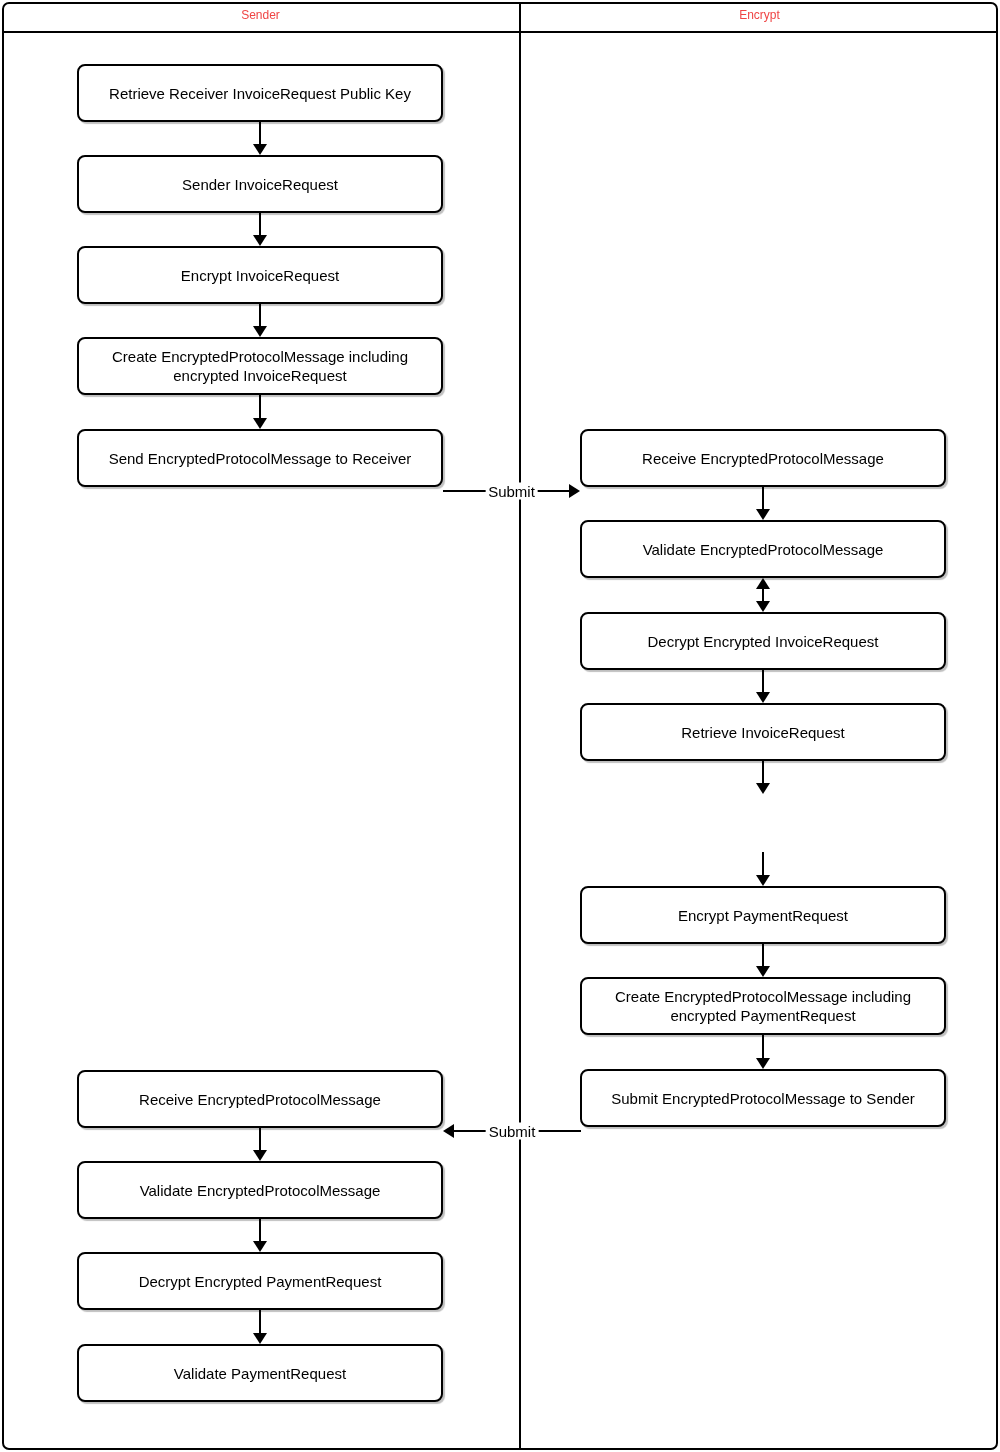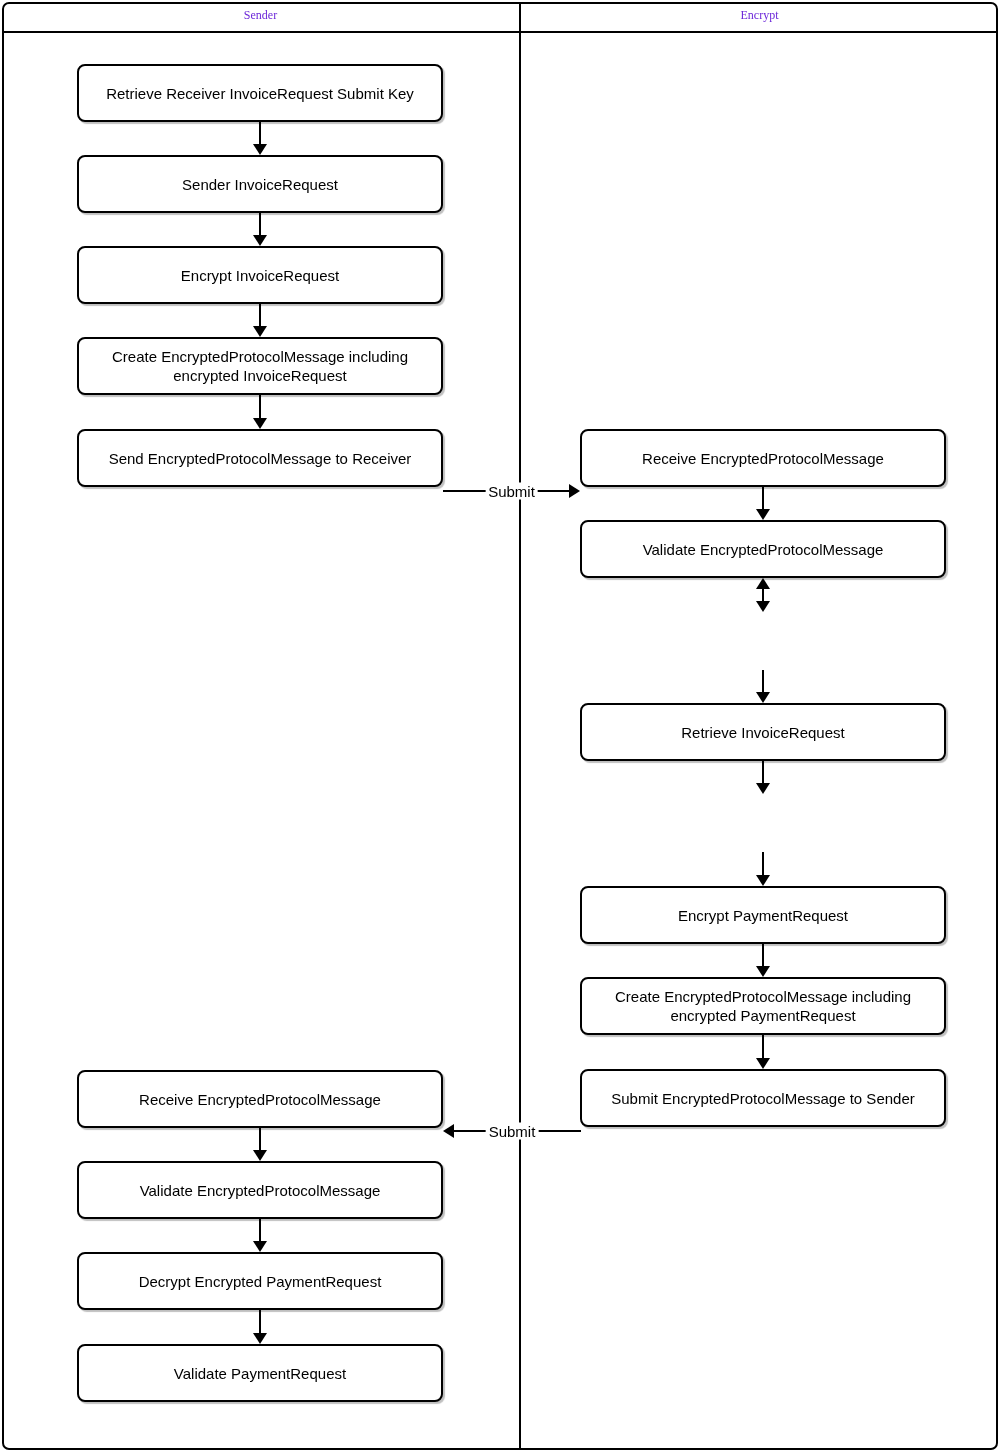--- a/index.html
+++ b/index.html
@@ -4,21 +4,21 @@
 <style>
   * { margin:0; padding:0; box-sizing:border-box; }
   body { font-family:"Liberation Sans", sans-serif; background:#ffffff; }
   .canvas { position:relative; width:1000px; height:1452px; background:#ffffff; overflow:hidden; }
 
   .outer-border { position:absolute; left:2px; top:2px; width:996px; height:1448px;
     border:2px solid #000; border-radius:7px; }
   .header-sep { position:absolute; left:2px; top:31px; width:996px; height:2px; background:#000; }
   .lane-divider { position:absolute; left:519px; top:2px; width:2px; height:1448px; background:#000; }
 
-  .lane-header { position:absolute; top:8px; text-align:center; font-size:12px; color:#6d28d9;font-family:Liberation Serif, serif; }
+  .lane-header { position:absolute; top:8px; text-align:center; font-size:12px; color:#ef4444; }
   .lane-header.sender { left:2px; width:517px; }
   .lane-header.receiver { left:521px; width:477px; }
 
   .node { position:absolute; width:366px; height:58px; background:#fff;
     border:2px solid #000; border-radius:8px;
     box-shadow:2px 2px 1px rgba(0,0,0,0.25);
     display:flex; align-items:center; justify-content:center;
     text-align:center; font-size:15px; line-height:19px; color:#000;
     padding:4px 14px; z-index:1; }
   .lane-s { left:77px; }
@@ -48,32 +48,33 @@
 
 <div class="canvas">
 
   <div class="outer-border"></div>
   <div class="lane-divider"></div>
   <div class="header-sep"></div>
 
   <div class="lane-header sender">Sender</div>
   <div class="lane-header receiver">Encrypt</div>
 
-  <div class="node lane-s" style="top:64px">Retrieve Receiver InvoiceRequest Submit Key</div>
+  <div class="node lane-s" style="top:64px">Retrieve Receiver InvoiceRequest Public Key</div>
   <div class="node lane-s" style="top:155px">Sender InvoiceRequest</div>
   <div class="node lane-s" style="top:246px">Encrypt InvoiceRequest</div>
   <div class="node lane-s" style="top:337px">Create EncryptedProtocolMessage including encrypted InvoiceRequest</div>
   <div class="node lane-s" style="top:429px">Send EncryptedProtocolMessage to Receiver</div>
   <div class="node lane-s" style="top:1070px">Receive EncryptedProtocolMessage</div>
   <div class="node lane-s" style="top:1161px">Validate EncryptedProtocolMessage</div>
   <div class="node lane-s" style="top:1344px">Validate PaymentRequest</div>
   <div class="node lane-s" style="top:1252px">Decrypt Encrypted PaymentRequest</div>
 
   <div class="node lane-r" style="top:429px">Receive EncryptedProtocolMessage</div>
   <div class="node lane-r" style="top:520px">Validate EncryptedProtocolMessage</div>
+  <div class="node lane-r" style="top:612px">Decrypt Encrypted InvoiceRequest</div>
   <div class="node lane-r" style="top:703px">Retrieve InvoiceRequest</div>
   <div class="node lane-r" style="top:886px">Encrypt PaymentRequest</div>
   <div class="node lane-r" style="top:977px">Create EncryptedProtocolMessage including encrypted PaymentRequest</div>
   <div class="node lane-r" style="top:1069px">Submit EncryptedProtocolMessage to Sender</div>
 
   <div class="arrow-v" style="left:253px;top:122px;height:33px">
       <div class="shaft"></div>
       <div class="head-down"></div>
     </div>
   <div class="arrow-v" style="left:253px;top:213px;height:33px">

